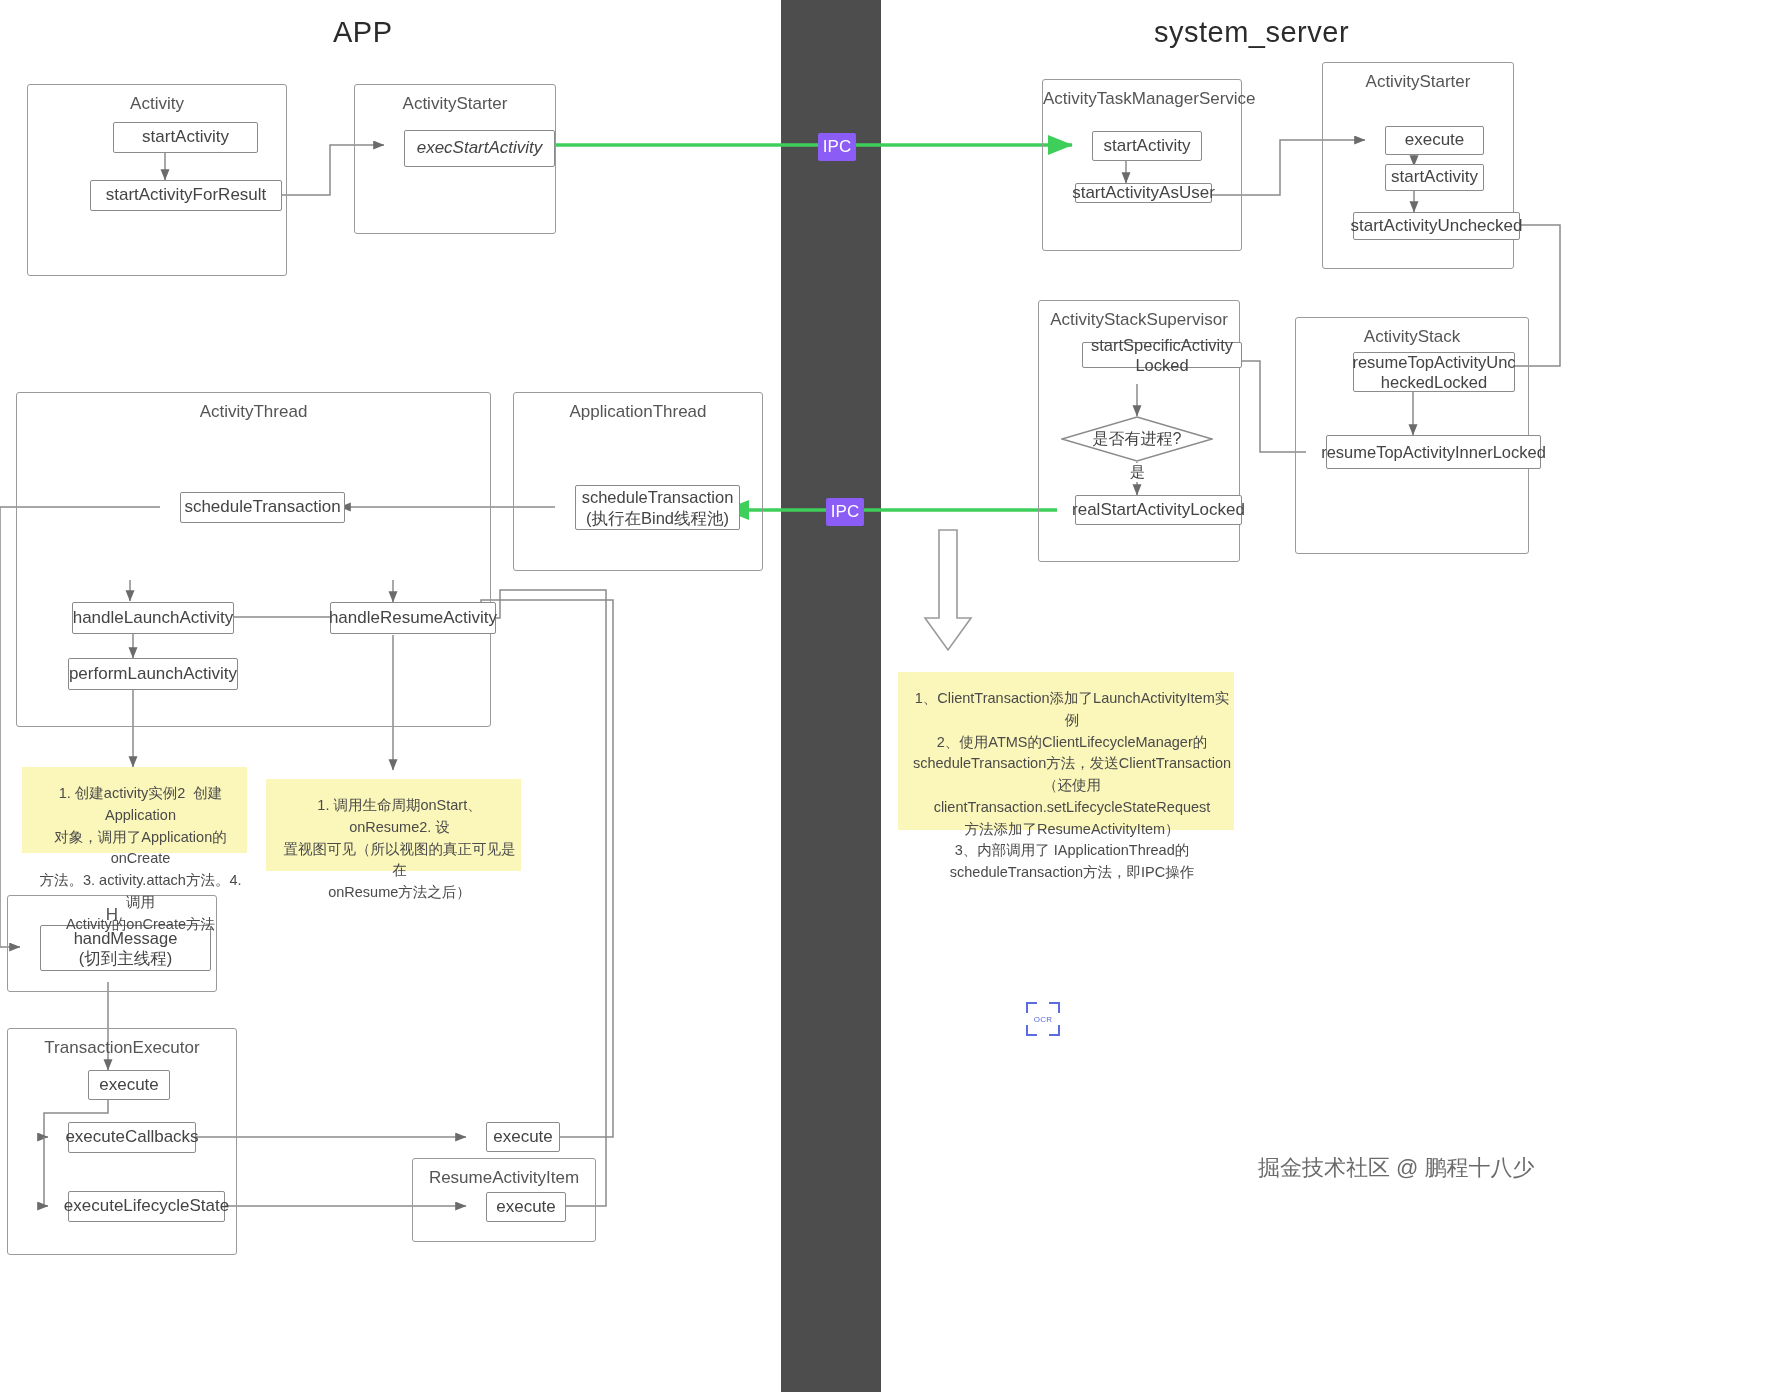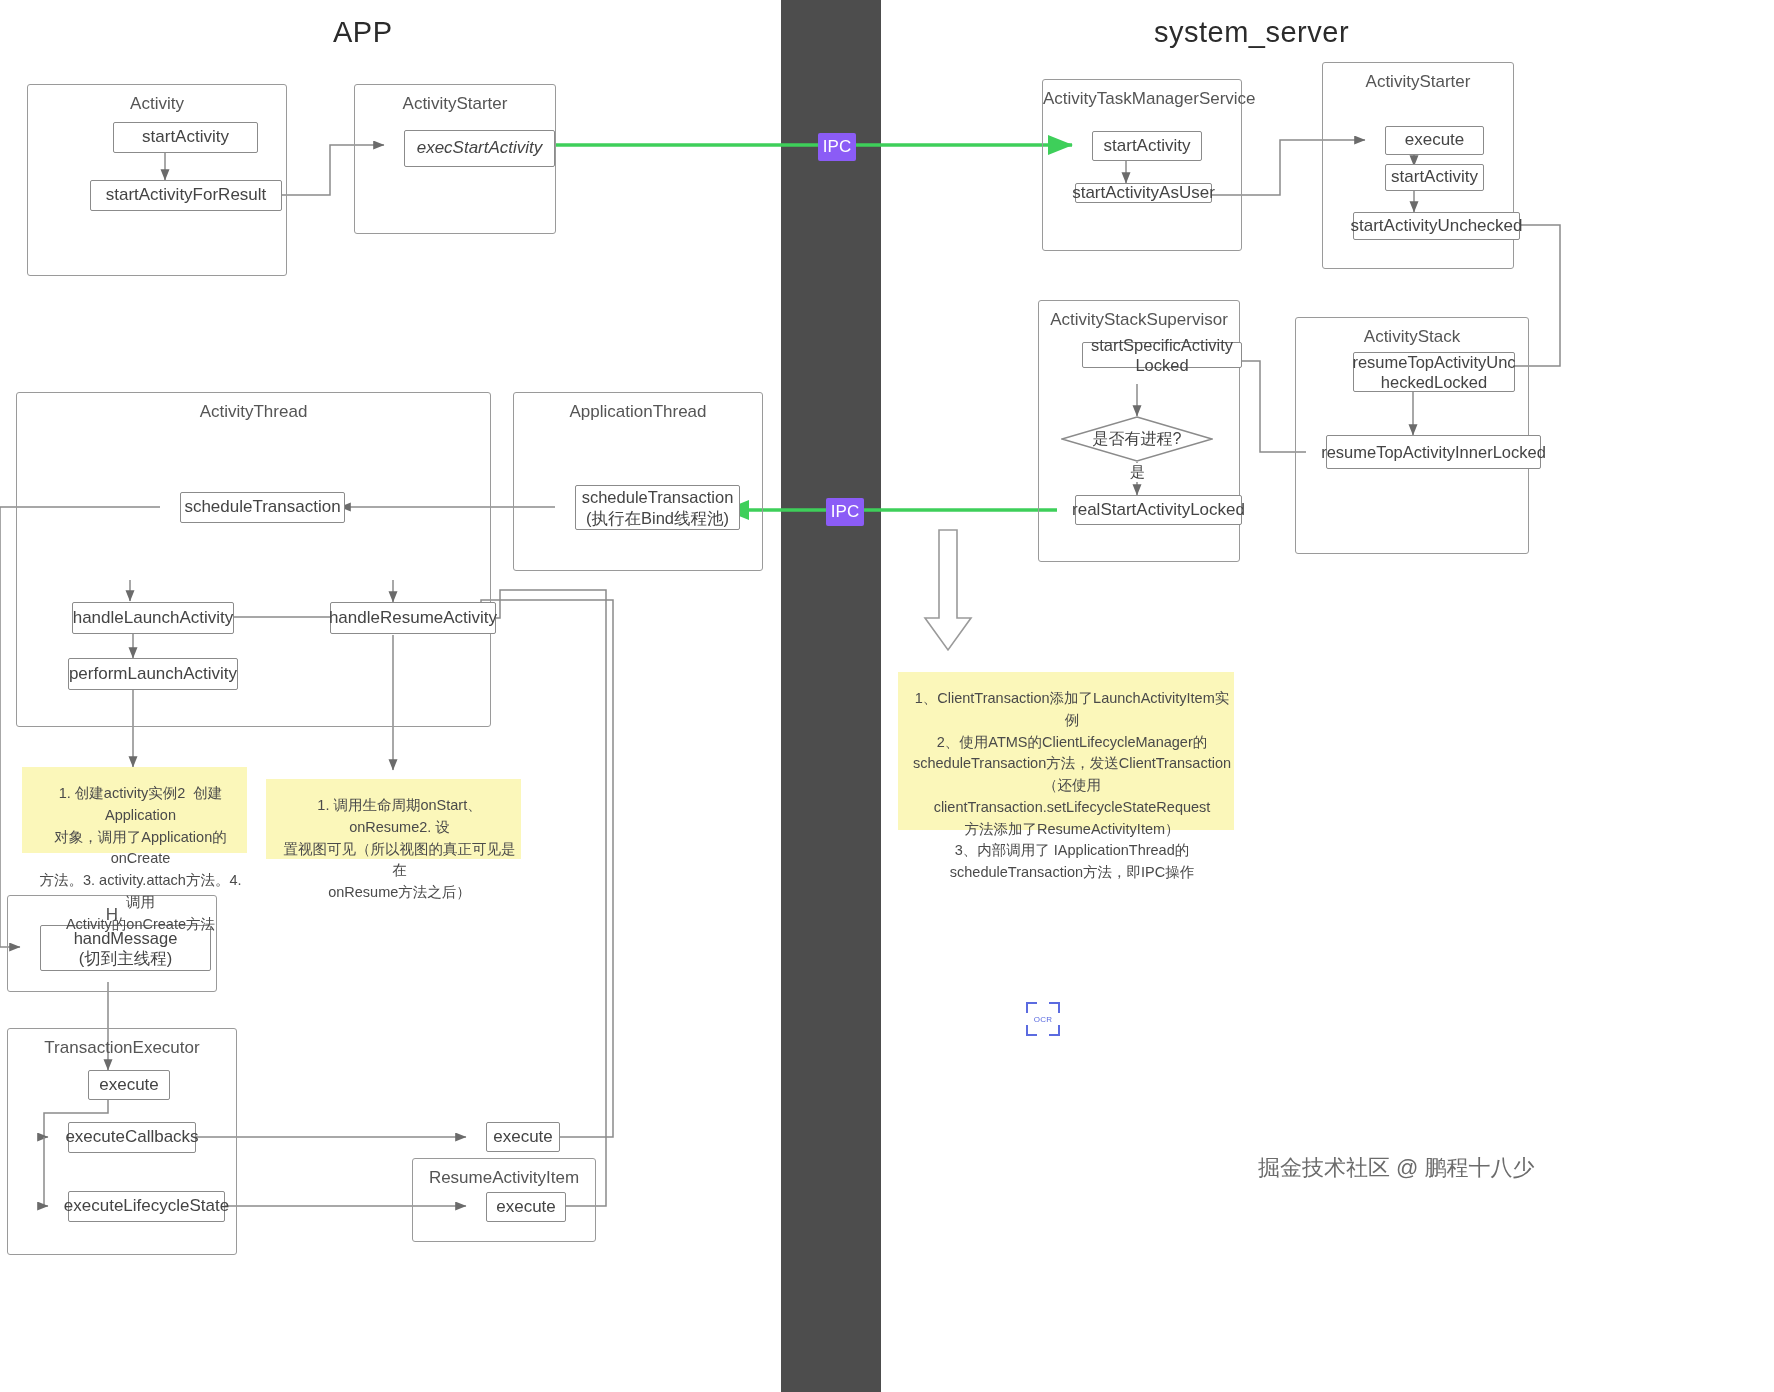--- a/index.html
+++ b/index.html
@@ -152,21 +152,21 @@
 
   <div class="grp" style="left:412px;top:1158px;width:182px;height:82px;">
     <div class="grp-label">ResumeActivityItem</div>
   </div>
   <div class="node" style="left:466px;top:1192px;width:80px;height:30px;">execute</div>
 
   <div class="note" style="left:22px;top:767px;width:225px;height:86px;">1. 创建activity实例2  创建Application
 对象，调用了Application的onCreate
 方法。3. activity.attach方法。4. 调用
 Activity的onCreate方法</div>
-  <div class="note" style="left:266px;top:779px;width:255px;height:80px;">1. 调用生命周期onStart、onResume2. 设
+  <div class="note" style="left:266px;top:779px;width:255px;height:92px;">1. 调用生命周期onStart、onResume2. 设
 置视图可见（所以视图的真正可见是在
 onResume方法之后）</div>
 
   <div class="grp" style="left:1042px;top:79px;width:198px;height:170px;">
     <div class="grp-label">ActivityTaskManagerService</div>
   </div>
   <div class="node" style="left:1072px;top:131px;width:110px;height:30px;">startActivity</div>
   <div class="node" style="left:1055px;top:183px;width:137px;height:20px;">startActivityAsUser</div>
 
   <div class="grp" style="left:1322px;top:62px;width:190px;height:205px;">

